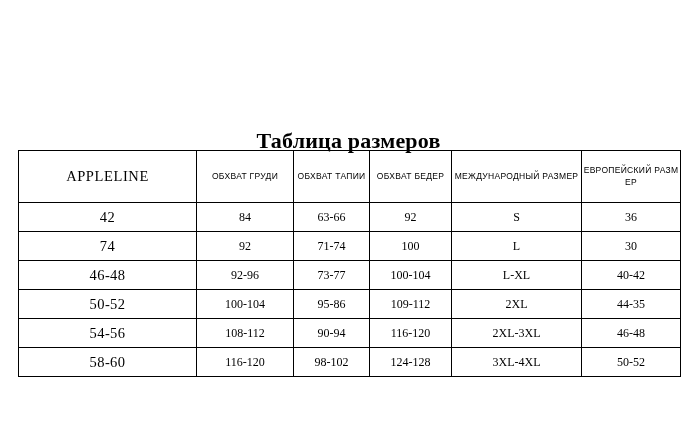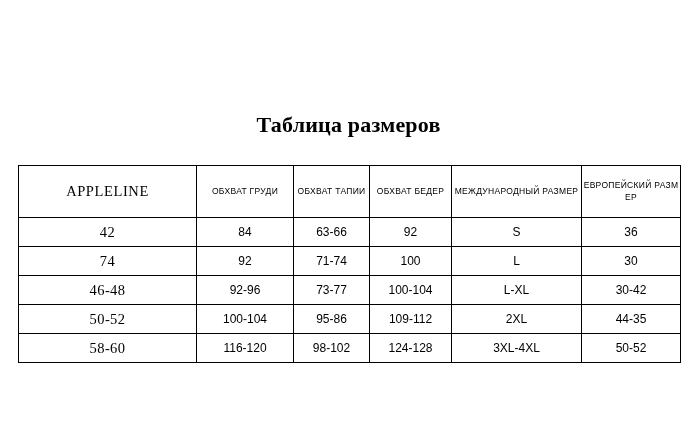--- a/index.html
+++ b/index.html
@@ -14,33 +14,33 @@
     overflow: hidden;
   }
   .page {
     position: relative;
     width: 697px;
     height: 424px;
     box-sizing: border-box;
   }
   .title {
     position: absolute;
-    top: 112px;
+    top: 128px;
     left: 0;
     width: 697px;
     text-align: center;
     font-family: "Liberation Serif", serif;
     font-size: 22px;
     font-weight: bold;
     color: #000000;
     letter-spacing: 0.2px;
   }
   .table-wrap {
     position: absolute;
-    top: 165px;
+    top: 150px;
     left: 18px;
     width: 662px;
   }
   table.size-table {
     border-collapse: collapse;
     width: 662px;
     table-layout: fixed;
   }
   table.size-table td,
   table.size-table th {
@@ -79,21 +79,21 @@
   }
   .row-label {
     font-family: "Liberation Serif", serif;
     font-size: 14.5px;
     font-weight: bold;
     color: #8b0000;
     letter-spacing: 0.4px;
     margin-left: 10px;
   }
   .cell-value {
-    font-family: Liberation Sans, sans-serif;
+    font-family: Liberation Serif, serif;
     font-size: 12px;
     color: #000000;
     margin-left: 16px;
   }
 </style>
 </head>
 <body>
 
 <div class="page">
 
@@ -135,29 +135,37 @@
           <td class="cell-value">100</td>
           <td class="cell-value">L</td>
           <td class="cell-value">30</td>
         </tr>
         <tr>
           <td class="row-label">46-48</td>
           <td class="cell-value">92-96</td>
           <td class="cell-value">73-77</td>
           <td class="cell-value">100-104</td>
           <td class="cell-value">L-XL</td>
-          <td class="cell-value">30-42</td>
+          <td class="cell-value">40-42</td>
         </tr>
         <tr>
           <td class="row-label">50-52</td>
           <td class="cell-value">100-104</td>
           <td class="cell-value">95-86</td>
           <td class="cell-value">109-112</td>
           <td class="cell-value">2XL</td>
           <td class="cell-value">44-35</td>
+        </tr>
+        <tr>
+          <td class="row-label">54-56</td>
+          <td class="cell-value">108-112</td>
+          <td class="cell-value">90-94</td>
+          <td class="cell-value">116-120</td>
+          <td class="cell-value">2XL-3XL</td>
+          <td class="cell-value">46-48</td>
         </tr>
         <tr>
           <td class="row-label">58-60</td>
           <td class="cell-value">116-120</td>
           <td class="cell-value">98-102</td>
           <td class="cell-value">124-128</td>
           <td class="cell-value">3XL-4XL</td>
           <td class="cell-value">50-52</td>
         </tr>
       </tbody>

